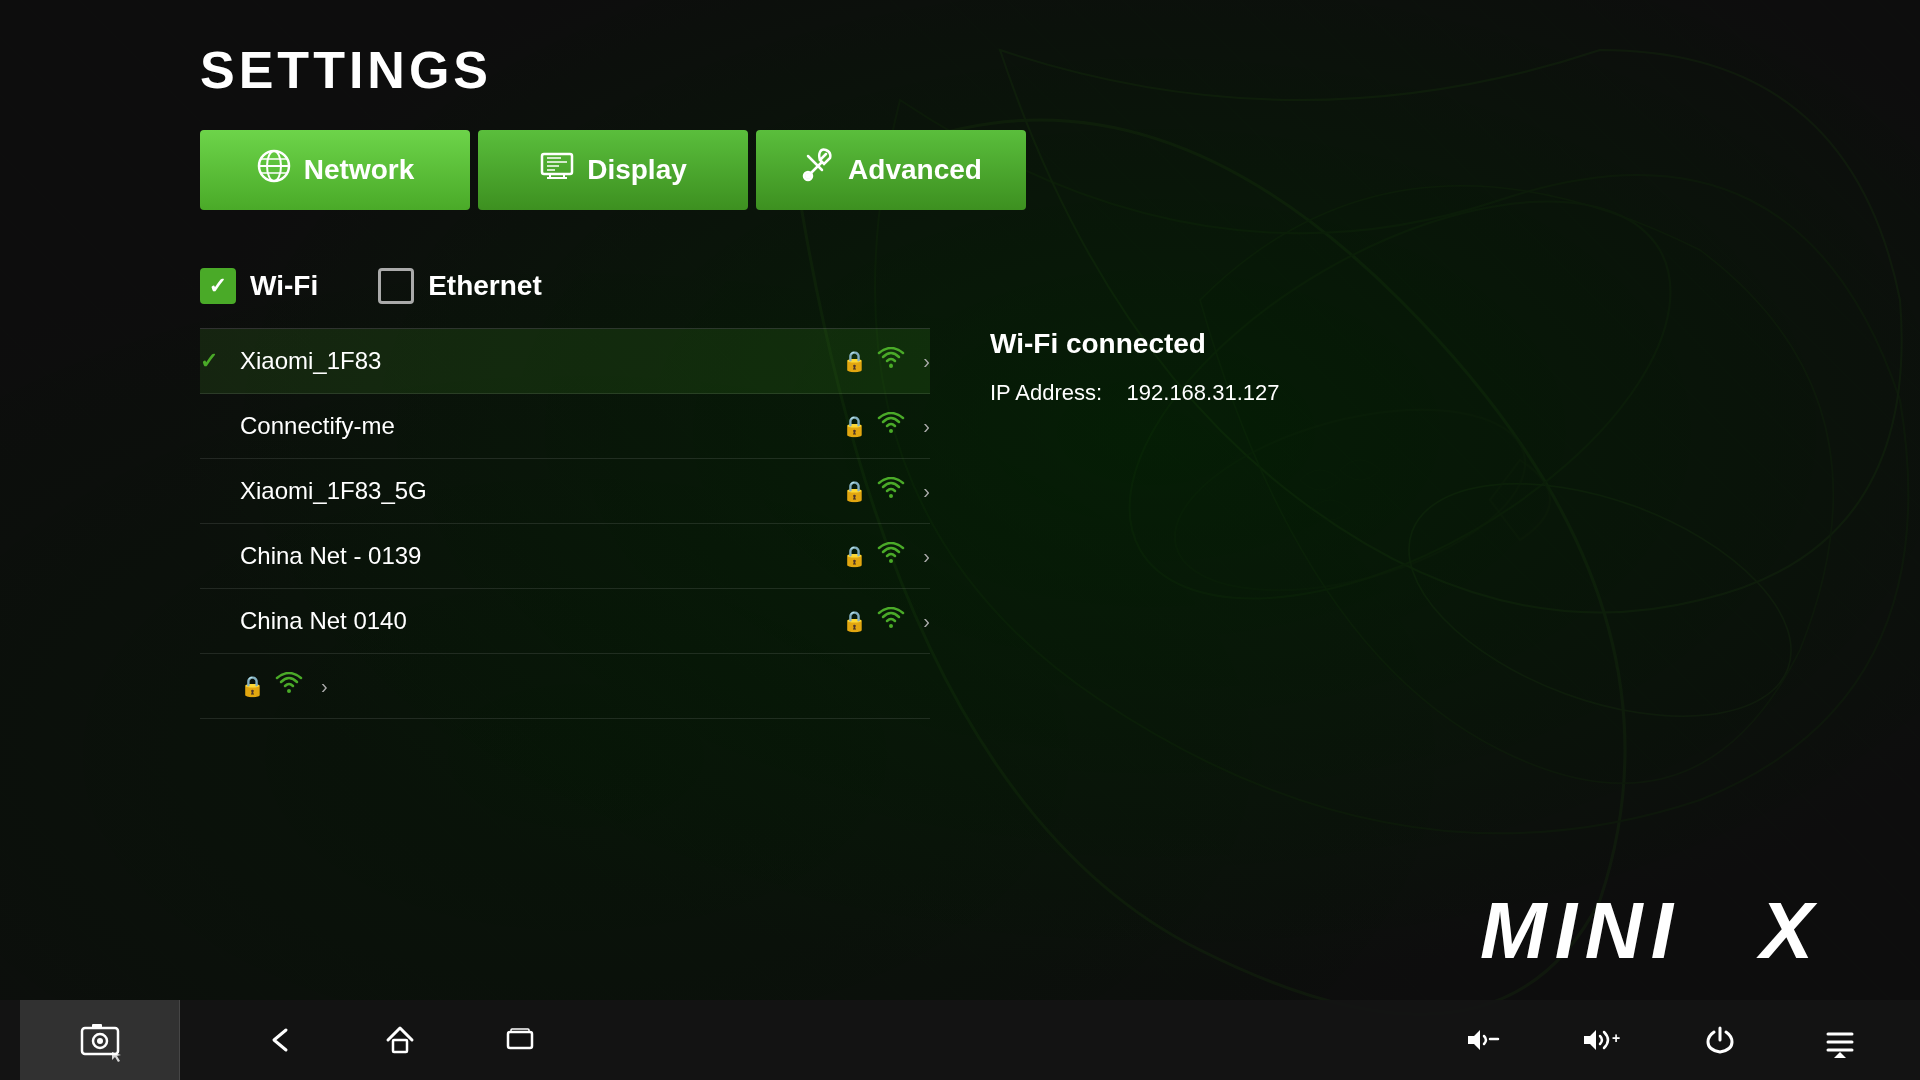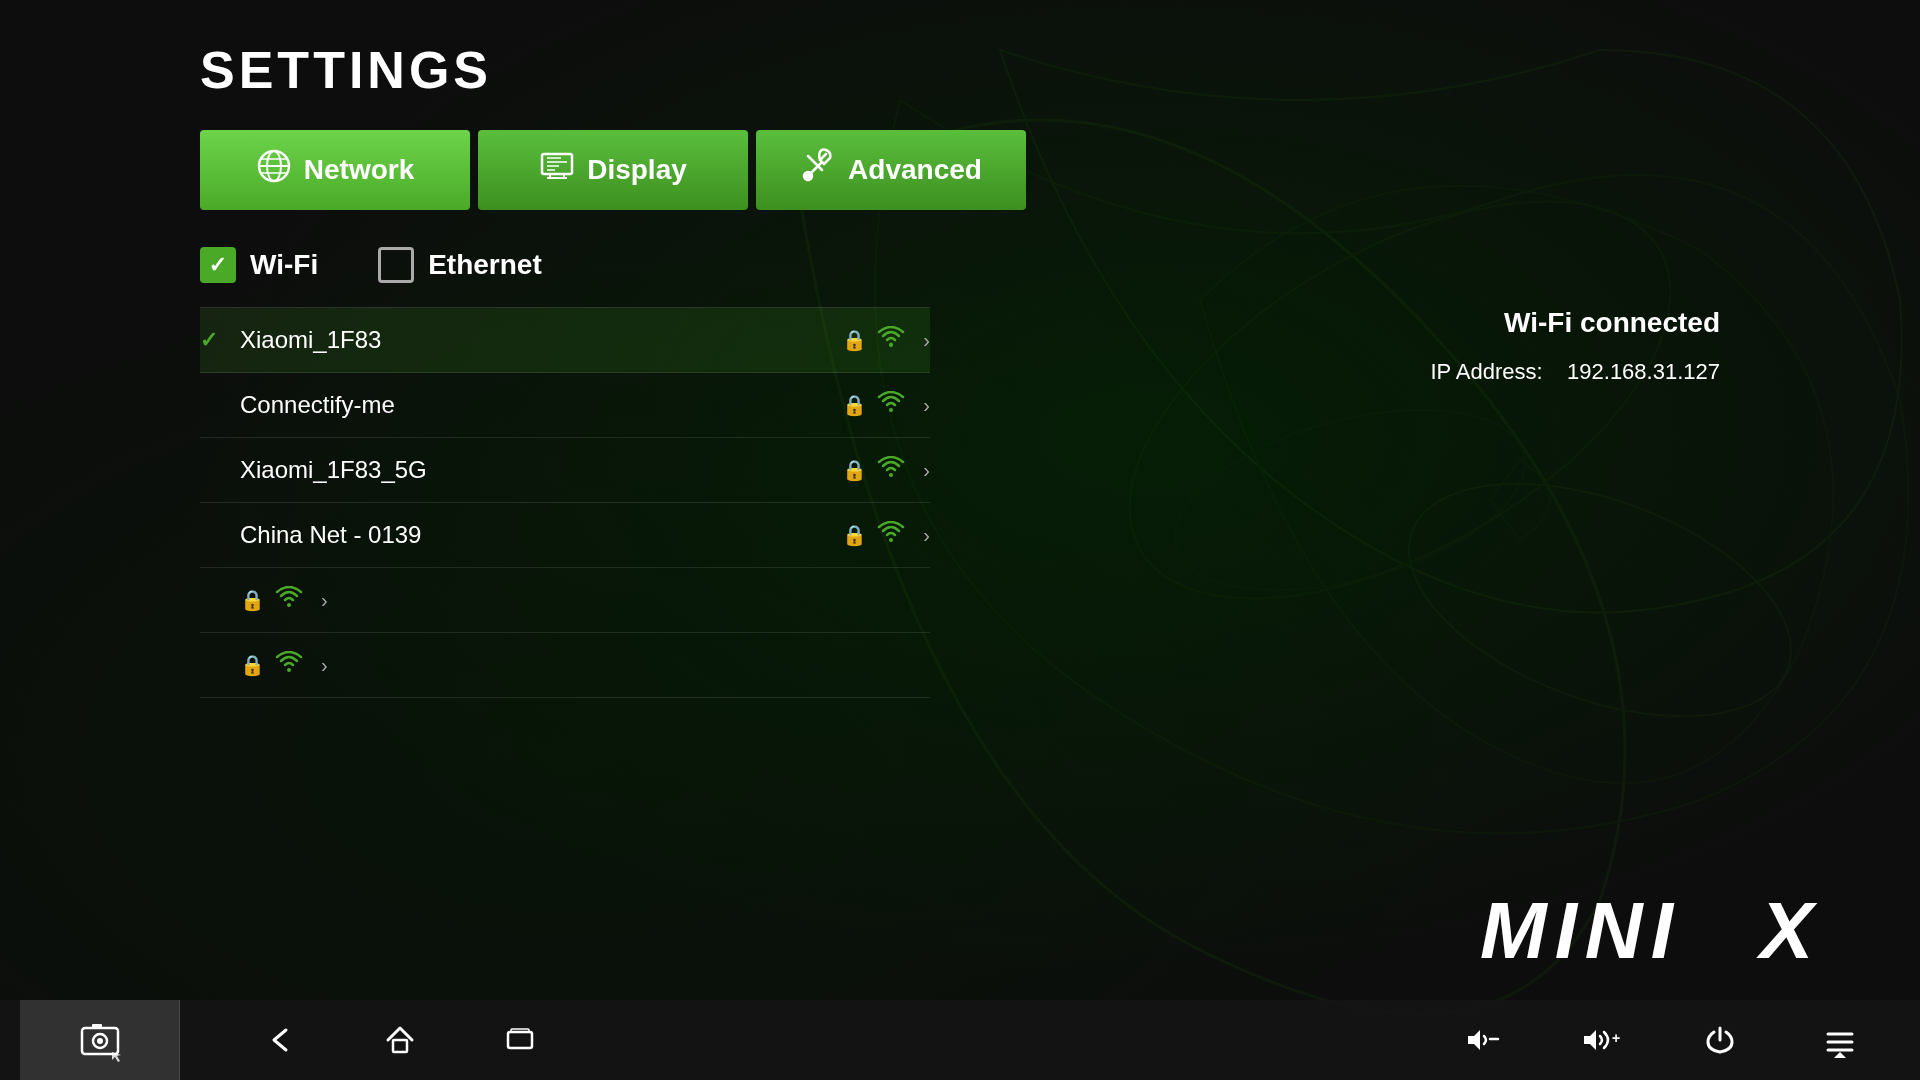--- a/index.html
+++ b/index.html
@@ -52,21 +52,21 @@
       color: white;
       letter-spacing: 4px;
       margin-bottom: 30px;
       text-transform: uppercase;
     }
 
     
     .tabs {
       display: flex;
       gap: 8px;
-      margin-bottom: 37px;
+      margin-bottom: 58px;
     }
 
     .tab-btn {
       display: flex;
       align-items: center;
       gap: 12px;
       padding: 18px 32px;
       border: none;
       cursor: pointer;
       font-size: 28px;
@@ -186,21 +186,20 @@
       color: #aaa;
       font-size: 20px;
       margin-left: 8px;
     }
 
     
     .info-panel {
       flex: 1;
       padding-left: 60px;
       padding-top: 60px;
-      text-align: right;
     }
 
     .info-title {
       font-size: 28px;
       font-weight: 700;
       color: white;
       margin-bottom: 20px;
     }
 
     .info-row {
@@ -430,20 +429,21 @@
                 <path d="M6,10 Q14,2 22,10" stroke="#4aaa28" stroke-width="2.5" stroke-linecap="round" fill="none"></path>
                 <path d="M2,6 Q14,-4 26,6" stroke="#4aaa28" stroke-width="2.5" stroke-linecap="round" fill="none"></path>
               </svg>
             </span>
           </span>
           <span class="arrow-icon">›</span>
         </div>
 
         <div class="network-item">
           <span class="network-check"> </span>
+          <span class="network-name">China Net 0140</span>
           <span class="network-icons">
             <span class="lock-icon">🔒</span>
             <span class="wifi-signal">
               <svg width="28" height="22" viewBox="0 0 28 22" fill="none">
                 <circle cx="14" cy="19" r="2" fill="#4aaa28"></circle>
                 <path d="M10,14 Q14,10 18,14" stroke="#4aaa28" stroke-width="2.5" stroke-linecap="round" fill="none"></path>
                 <path d="M6,10 Q14,2 22,10" stroke="#4aaa28" stroke-width="2.5" stroke-linecap="round" fill="none"></path>
                 <path d="M2,6 Q14,-4 26,6" stroke="#4aaa28" stroke-width="2.5" stroke-linecap="round" fill="none"></path>
               </svg>
             </span>

